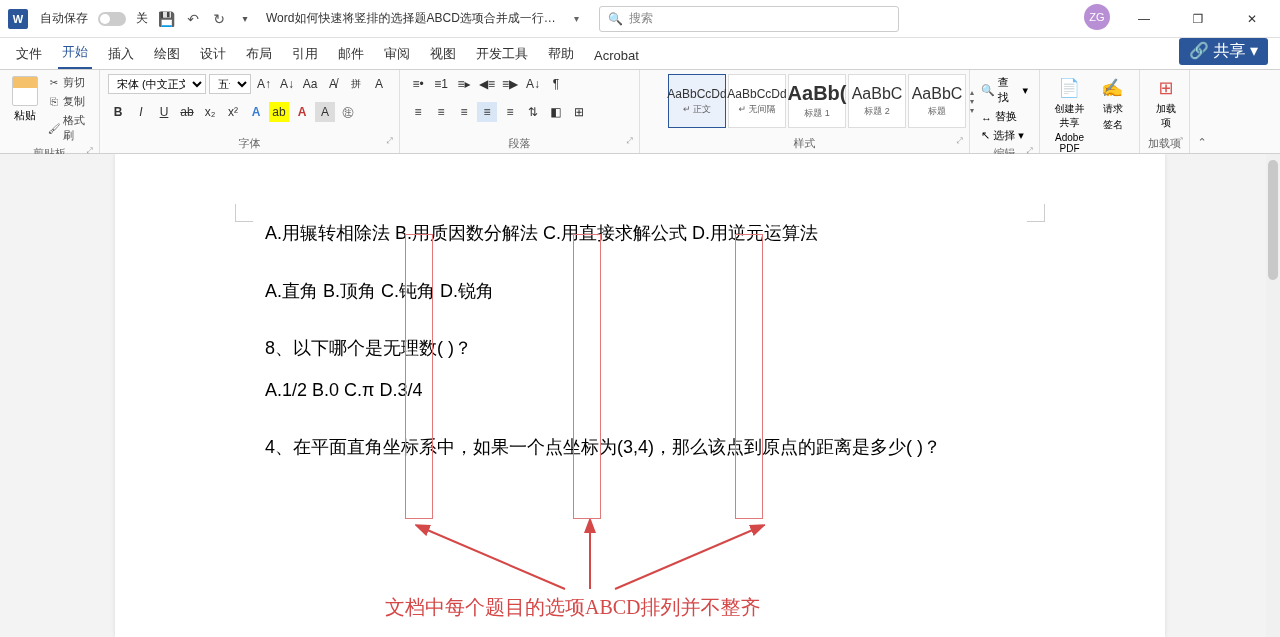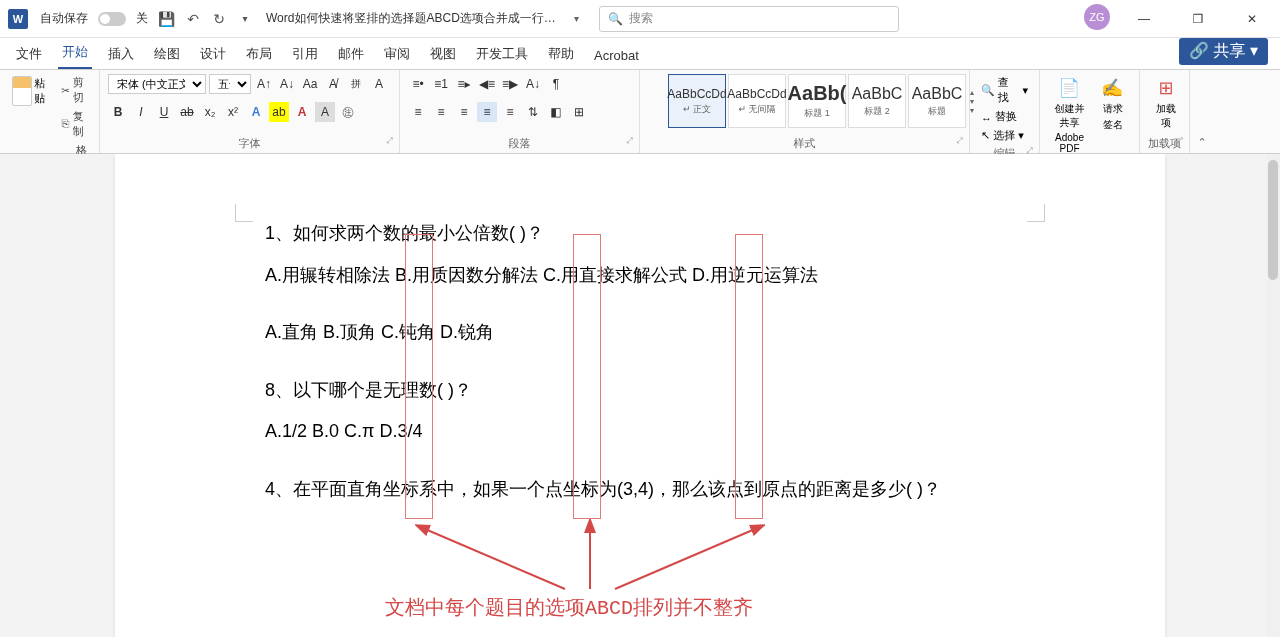--- a/index.html
+++ b/index.html
@@ -24,21 +24,21 @@
 .tab { font-size: 13px; color: #333; padding: 6px 4px 6px; cursor: pointer; }
 .tab.active { color: #2b579a; border-bottom: 2px solid #2b579a; font-weight: 500; }
 .share-btn { margin-left: auto; background: #2b579a; color: #fff; font-size: 16px; padding: 3px 10px; border-radius: 3px; margin-bottom: 4px; cursor: pointer; }
 
 
 .ribbon { height: 84px; background: #fafafa; border-bottom: 1px solid #d0d0d0; display: flex; font-size: 11px; }
 .group { border-right: 1px solid #e0e0e0; padding: 4px 8px 2px; display: flex; flex-direction: column; justify-content: space-between; }
 .group-label { text-align: center; color: #666; font-size: 11px; padding-top: 2px; position: relative; }
 .group-label::after { content: '⤢'; position: absolute; right: -2px; font-size: 8px; color: #999; }
 .group-content { display: flex; align-items: flex-start; gap: 4px; flex: 1; }
-.paste-btn { display: flex; flex-direction: row; align-items: center; gap: 2px; padding: 2px 4px; cursor: pointer; }
+.paste-btn { display: flex; flex-direction: column; align-items: center; gap: 2px; padding: 2px 4px; cursor: pointer; }
 .paste-icon { width: 26px; height: 30px; background: linear-gradient(#f5c26b 40%, #fff 40%); border: 1px solid #ccc; border-radius: 2px; }
 .mini-btns { display: flex; flex-direction: column; gap: 2px; font-size: 11px; color: #444; }
 .mini-btn { display: flex; align-items: center; gap: 3px; cursor: pointer; padding: 1px 2px; }
 .mini-icon { width: 12px; height: 12px; display: inline-flex; align-items: center; justify-content: center; font-size: 10px; }
 
 .font-row { display: flex; gap: 3px; align-items: center; margin-bottom: 4px; }
 .font-select { height: 20px; border: 1px solid #ccc; font-size: 11px; padding: 0 4px; background: #fff; }
 .icon-btn { width: 20px; height: 20px; display: flex; align-items: center; justify-content: center; cursor: pointer; font-size: 12px; color: #333; }
 .icon-btn.colored-a { color: #c43535; font-weight: bold; }
 .icon-btn.hl { background: #ffff00; }
@@ -69,21 +69,21 @@
 .content { font-family: "SimSun", serif; font-size: 18px; line-height: 2.2; color: #000; }
 .content p { margin-bottom: 2px; }
 .content .gap { height: 16px; }
 
 
 .anno-rect { position: absolute; border: 1.5px solid #e07a7a; pointer-events: none; }
 
 
 .arrow-svg { position: absolute; pointer-events: none; }
 
-.caption { position: absolute; color: #d44848; font-size: 20px; font-family: Liberation Mono, monospace; }
+.caption { position: absolute; color: #d44848; font-size: 20px; font-family: Liberation Serif, serif; }
 
 .scrollbar { position: absolute; right: 0; top: 154px; bottom: 0; width: 14px; background: #f0f0f0; }
 .scroll-thumb { position: absolute; top: 6px; width: 10px; left: 2px; height: 120px; background: #c8c8c8; border-radius: 5px; }
 </style>
 </head>
 <body>
 
 <div class="title-bar">
   <div class="word-icon">W</div>
   <div class="autosave">
@@ -290,21 +290,20 @@
   </div>
 
   <div class="collapse-btn">⌃</div>
 </div>
 
 <div class="doc-area">
   <div class="page">
     <div class="page-corner-tl"></div>
     <div class="page-corner-tr"></div>
     <div class="content">
-      <p>1、如何求两个数的最小公倍数(   )？</p>
       <p>A.用辗转相除法  B.用质因数分解法  C.用直接求解公式 D.用逆元运算法</p>
       <div class="gap"></div>
       <p>A.直角 B.顶角  C.钝角 D.锐角</p>
       <div class="gap"></div>
       <p>8、以下哪个是无理数(   )？</p>
       <p>A.1/2  B.0   C.π   D.3/4</p>
       <div class="gap"></div>
       <p>4、在平面直角坐标系中，如果一个点坐标为(3,4)，那么该点到原点的距离是多少(   )？</p>
     </div>
 

